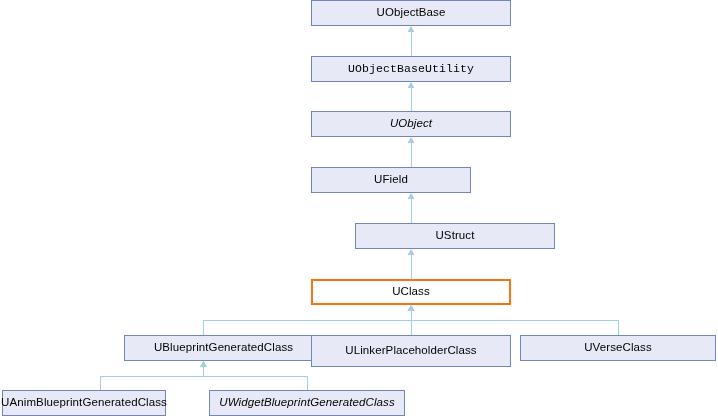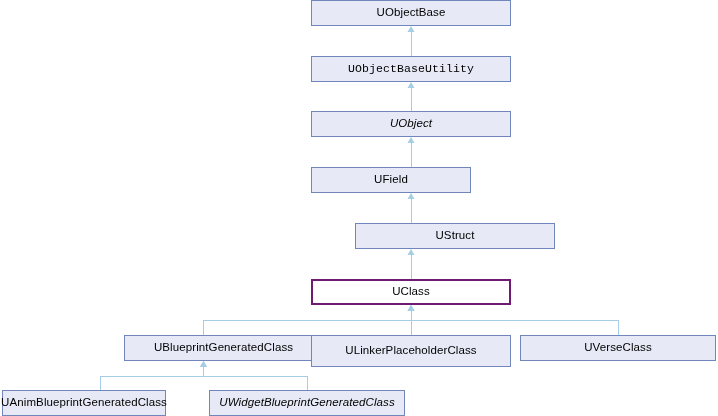--- a/index.html
+++ b/index.html
@@ -35,21 +35,21 @@
     justify-content: center;
     font-size: 11.5px;
     color: #000000;
     line-height: 1;
     letter-spacing: 0.1px;
     white-space: nowrap;
     z-index: 2;
   }
   .node.current {
     background: #ffffff;
-    border: 2px solid #701a75;
+    border: 2px solid #f97316;
   }
   .node-label {
     display: block;
     pointer-events: none;
   }
 </style>
 </head>
 <body>
 
 <div id="diagram">

